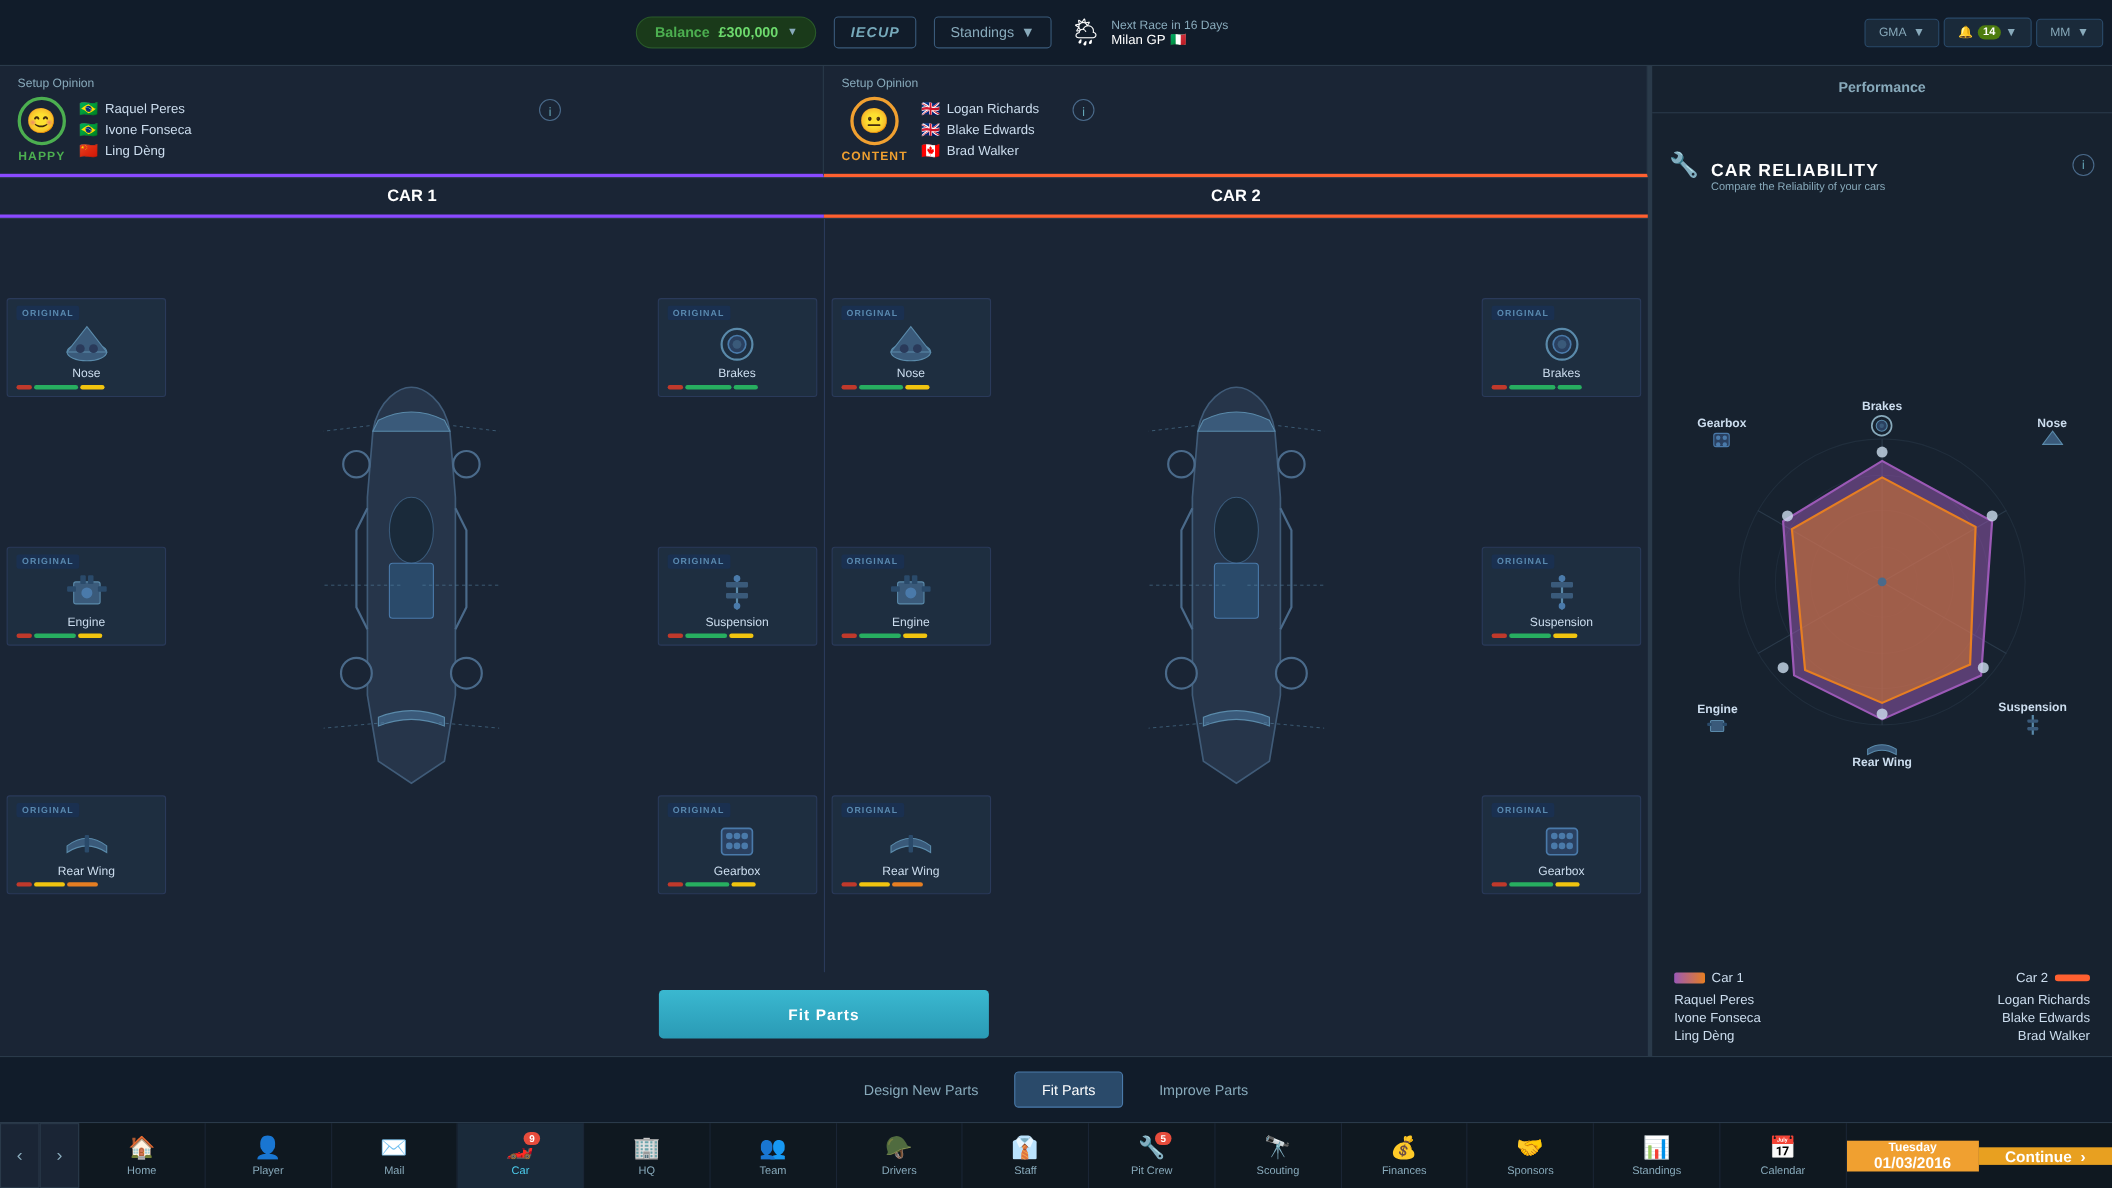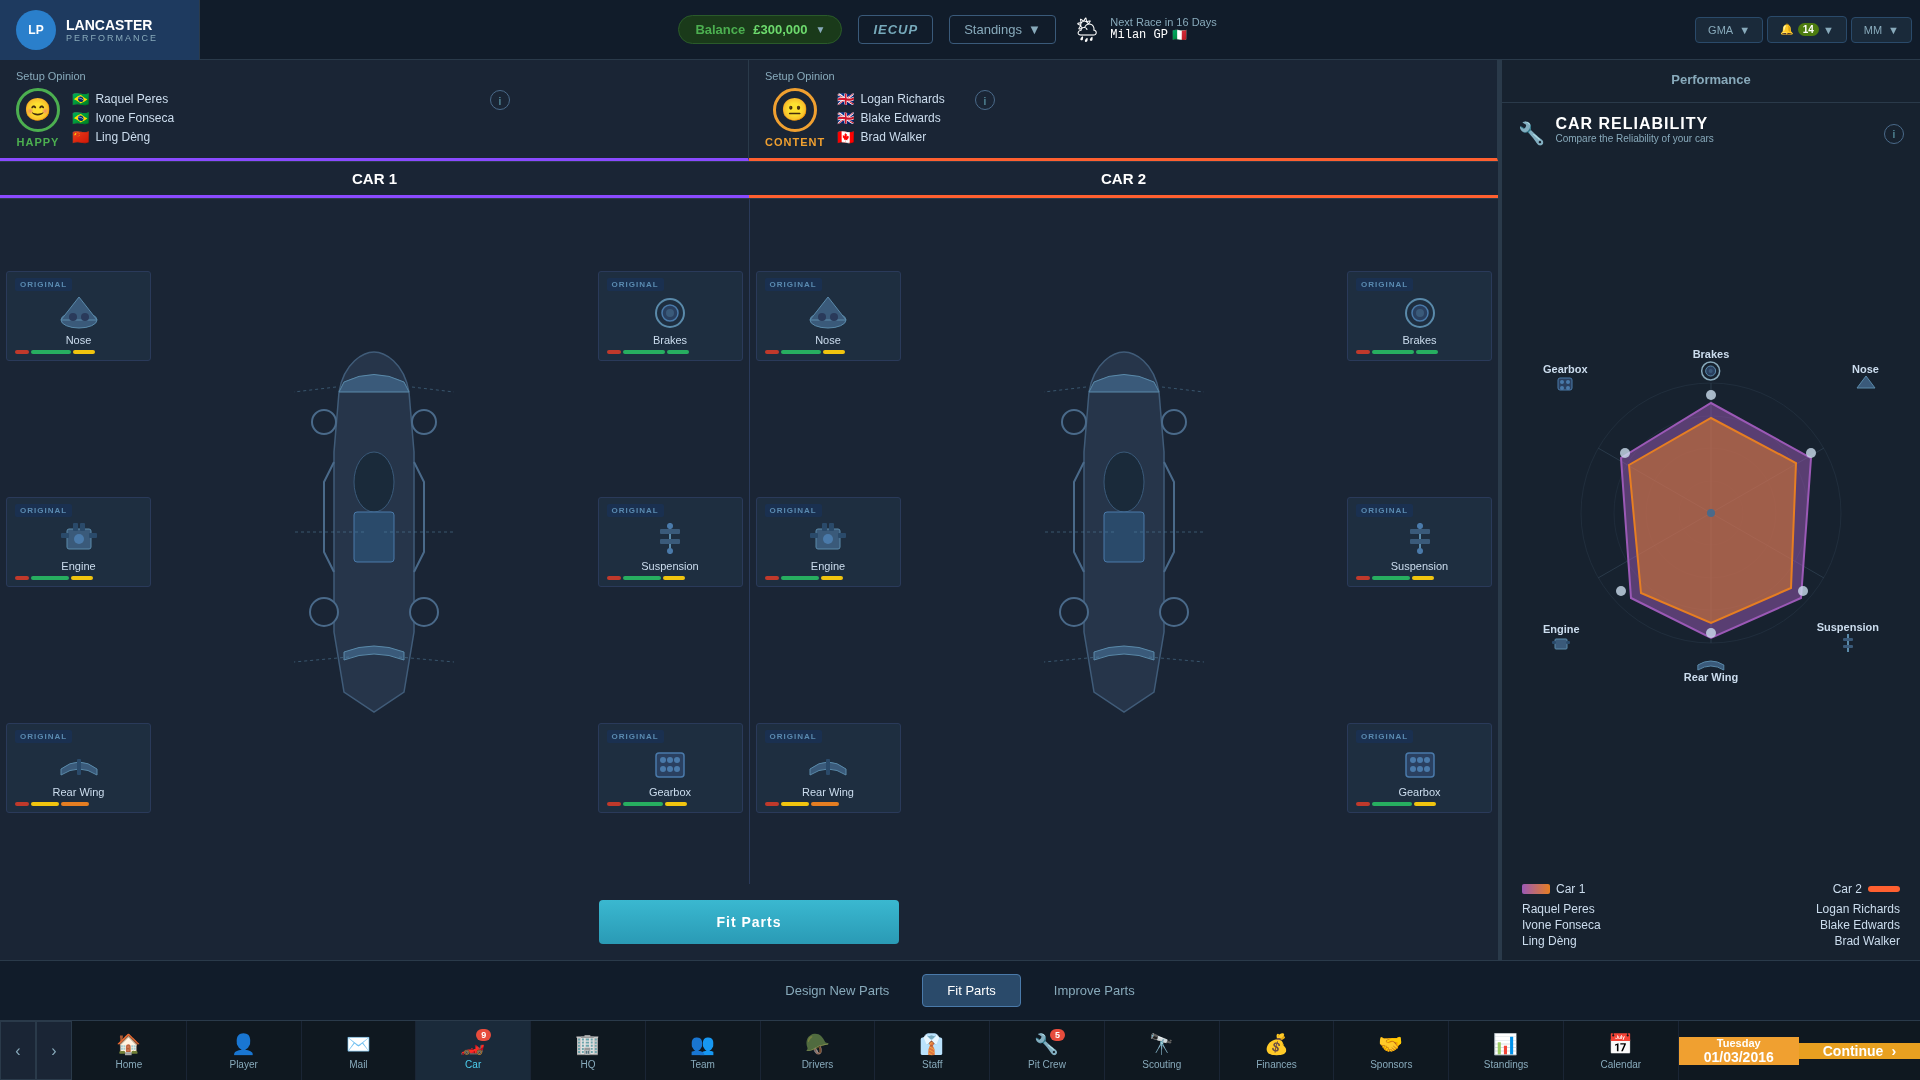--- a/index.html
+++ b/index.html
@@ -104,21 +104,21 @@
       align-items: center;
       gap: 6px;
     }
     .weather-area {
       display: flex;
       align-items: center;
       gap: 8px;
     }
     .weather-icon { font-size: 24px; }
     .race-info { font-size: 11px; color: #8ab; }
-    .race-info .race-name { font-size: 12px; color: #fff; display: flex; align-items: flex-start; gap: 4px; font-family: Liberation Mono, monospace; }
+    .race-info .race-name { font-size: 12px; color: #fff; display: flex; align-items: flex-end; gap: 4px; }
     .top-right {
       display: flex;
       align-items: center;
       gap: 4px;
       padding-right: 8px;
     }
     .top-btn {
       background: #1a2a3a;
       border: 1px solid #2a4a6a;
       border-radius: 4px;
@@ -506,29 +506,20 @@
       position: relative;
       display: flex;
       align-items: center;
       justify-content: center;
     }
   </style>
 </head>
 <body>
 
 <div class="top-bar">
-  <div class="logo-area">
-    <div class="logo-circle">
-      <span>LP</span>
-    </div>
-    <div class="logo-text">
-      <span class="company">LANCASTER</span>
-      <span class="sub">PERFORMANCE</span>
-    </div>
-  </div>
   <div class="top-center">
     <div class="balance-btn">
       <span>Balance</span>
       <span style="color:#6dda6d">£300,000</span>
       <span class="arrow">▼</span>
     </div>
     <div class="series-btn">IECUP</div>
     <div class="standings-btn">
       <span>Standings</span>
       <span>▼</span>
@@ -934,21 +925,21 @@
   </div>
 
   <div class="right-panel">
     <div class="right-tabs">
       <div class="right-tab">Performance</div>
     </div>
 
     <div style="display:flex;align-items:center;padding:12px 16px 4px;gap:10px;">
       <div style="font-size:22px;">🔧</div>
       <div>
-        <div class="reliability-title" style="text-align:left;padding:0;">CAR RELIABILITY</div>
+        <div class="reliability-title" style="text-align:left;padding:0;margin-top:32px;">CAR RELIABILITY</div>
         <div class="reliability-sub" style="text-align:left;">Compare the Reliability of your cars</div>
       </div>
       <div class="info-icon" style="margin-left:auto;">ℹ</div>
     </div>
 
     <div class="radar-container">
       <div style="position:relative;width:340px;height:340px;">
         <svg width="340" height="340" viewBox="0 0 340 340">
 
           <circle cx="170" cy="170" r="130" fill="none" stroke="#2a3a4a" stroke-width="1" opacity="0.5"></circle>

